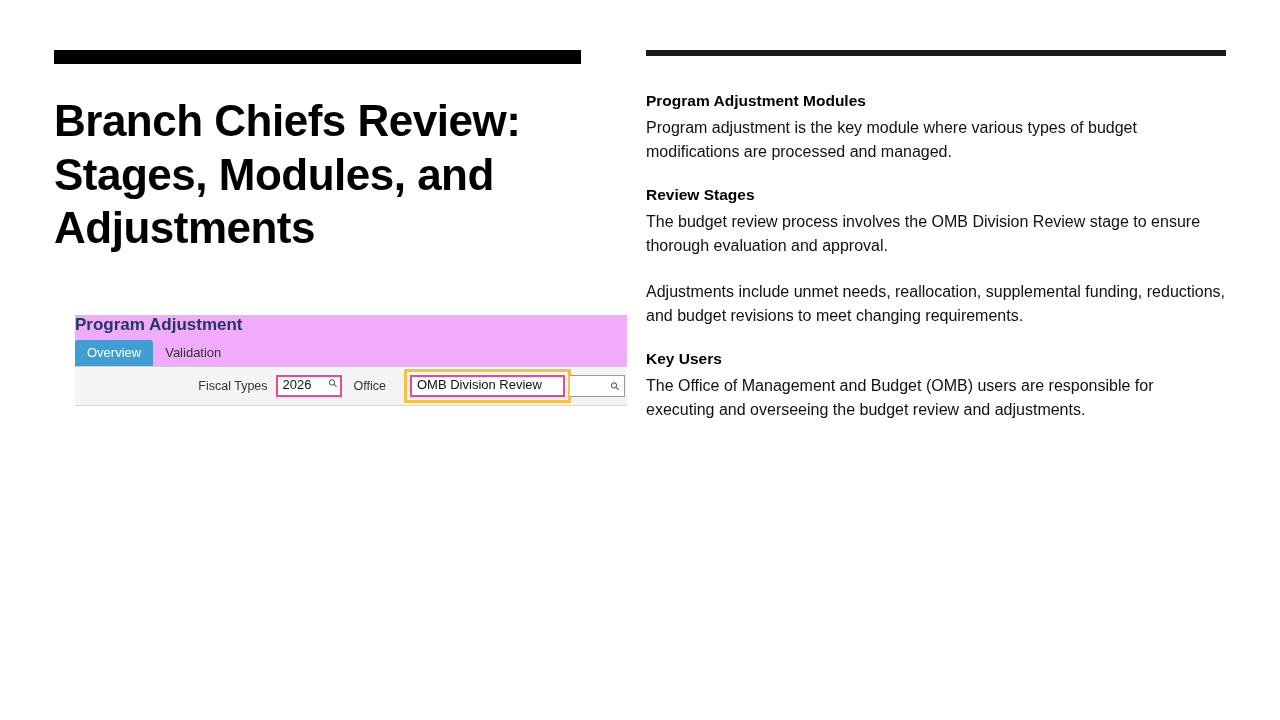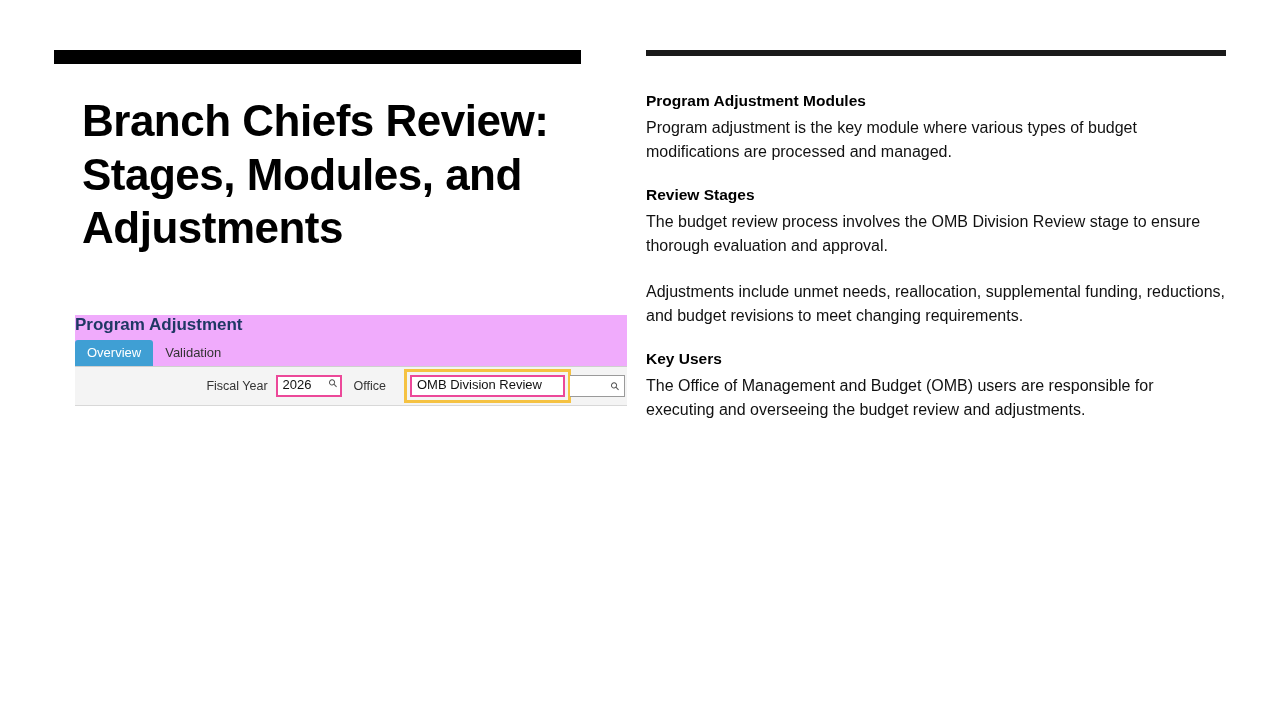--- a/index.html
+++ b/index.html
@@ -31,21 +31,20 @@
     height: 14px;
     background: #000000;
   }
   .slide-title {
     margin-top: 30px;
     font-size: 44px;
     line-height: 1.22;
     font-weight: bold;
     color: #000000;
     letter-spacing: -0.5px;
-    margin-left: 28px;
   }
 
   
   .screenshot {
     position: absolute;
     left: 75px;
     top: 315px;
     width: 552px;
     background: #f0abfc;
   }
@@ -167,21 +166,21 @@
 
   <div class="screenshot">
     <div class="screenshot-title">Program Adjustment</div>
 
     <div class="tabbar">
       <div class="tab active">Overview</div>
       <div class="tab">Validation</div>
     </div>
 
     <div class="toolbar-row">
-      <span class="field-label">Fiscal Year</span>
+      <span class="field-label">Fiscal Types</span>
       <div class="input-box fy-box">
         <span class="val">2026</span>
         <span class="lookup-icon">⚲</span>
       </div>
 
       <span class="field-label">Office</span>
       <div class="stage-wrap">
         <div class="input-box stage-box">
           <span class="val">OMB Division Review</span>
         </div>

